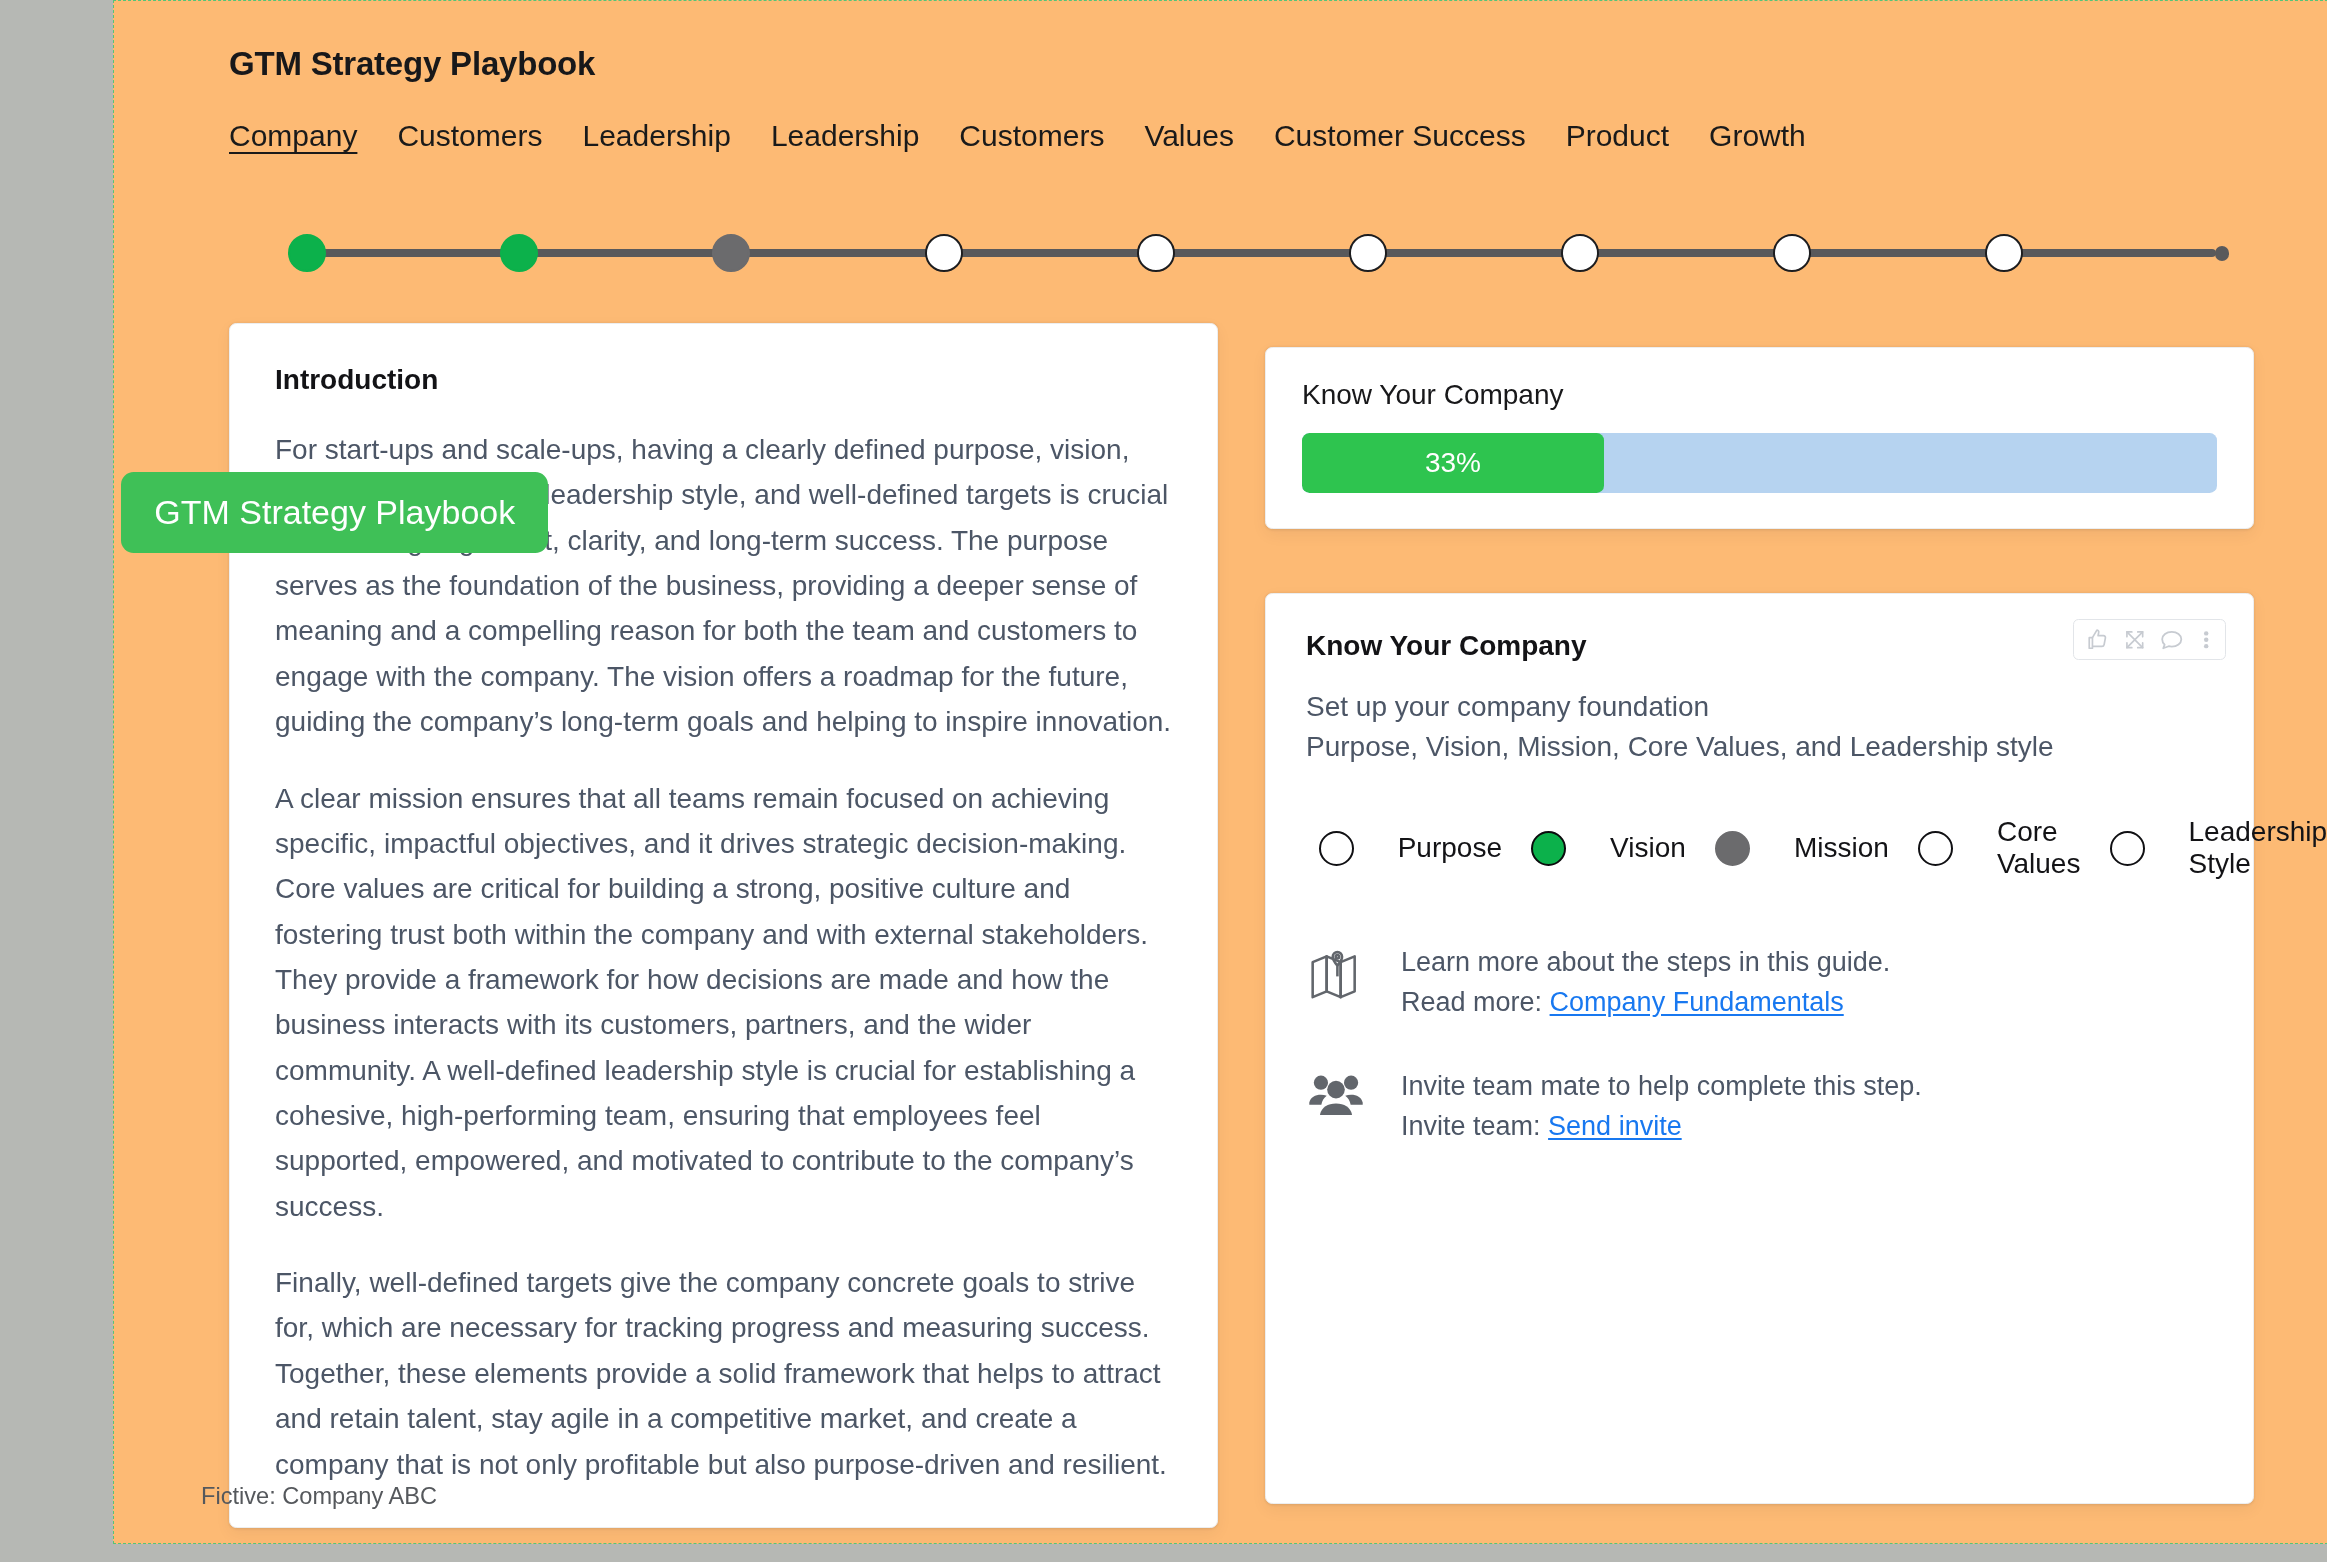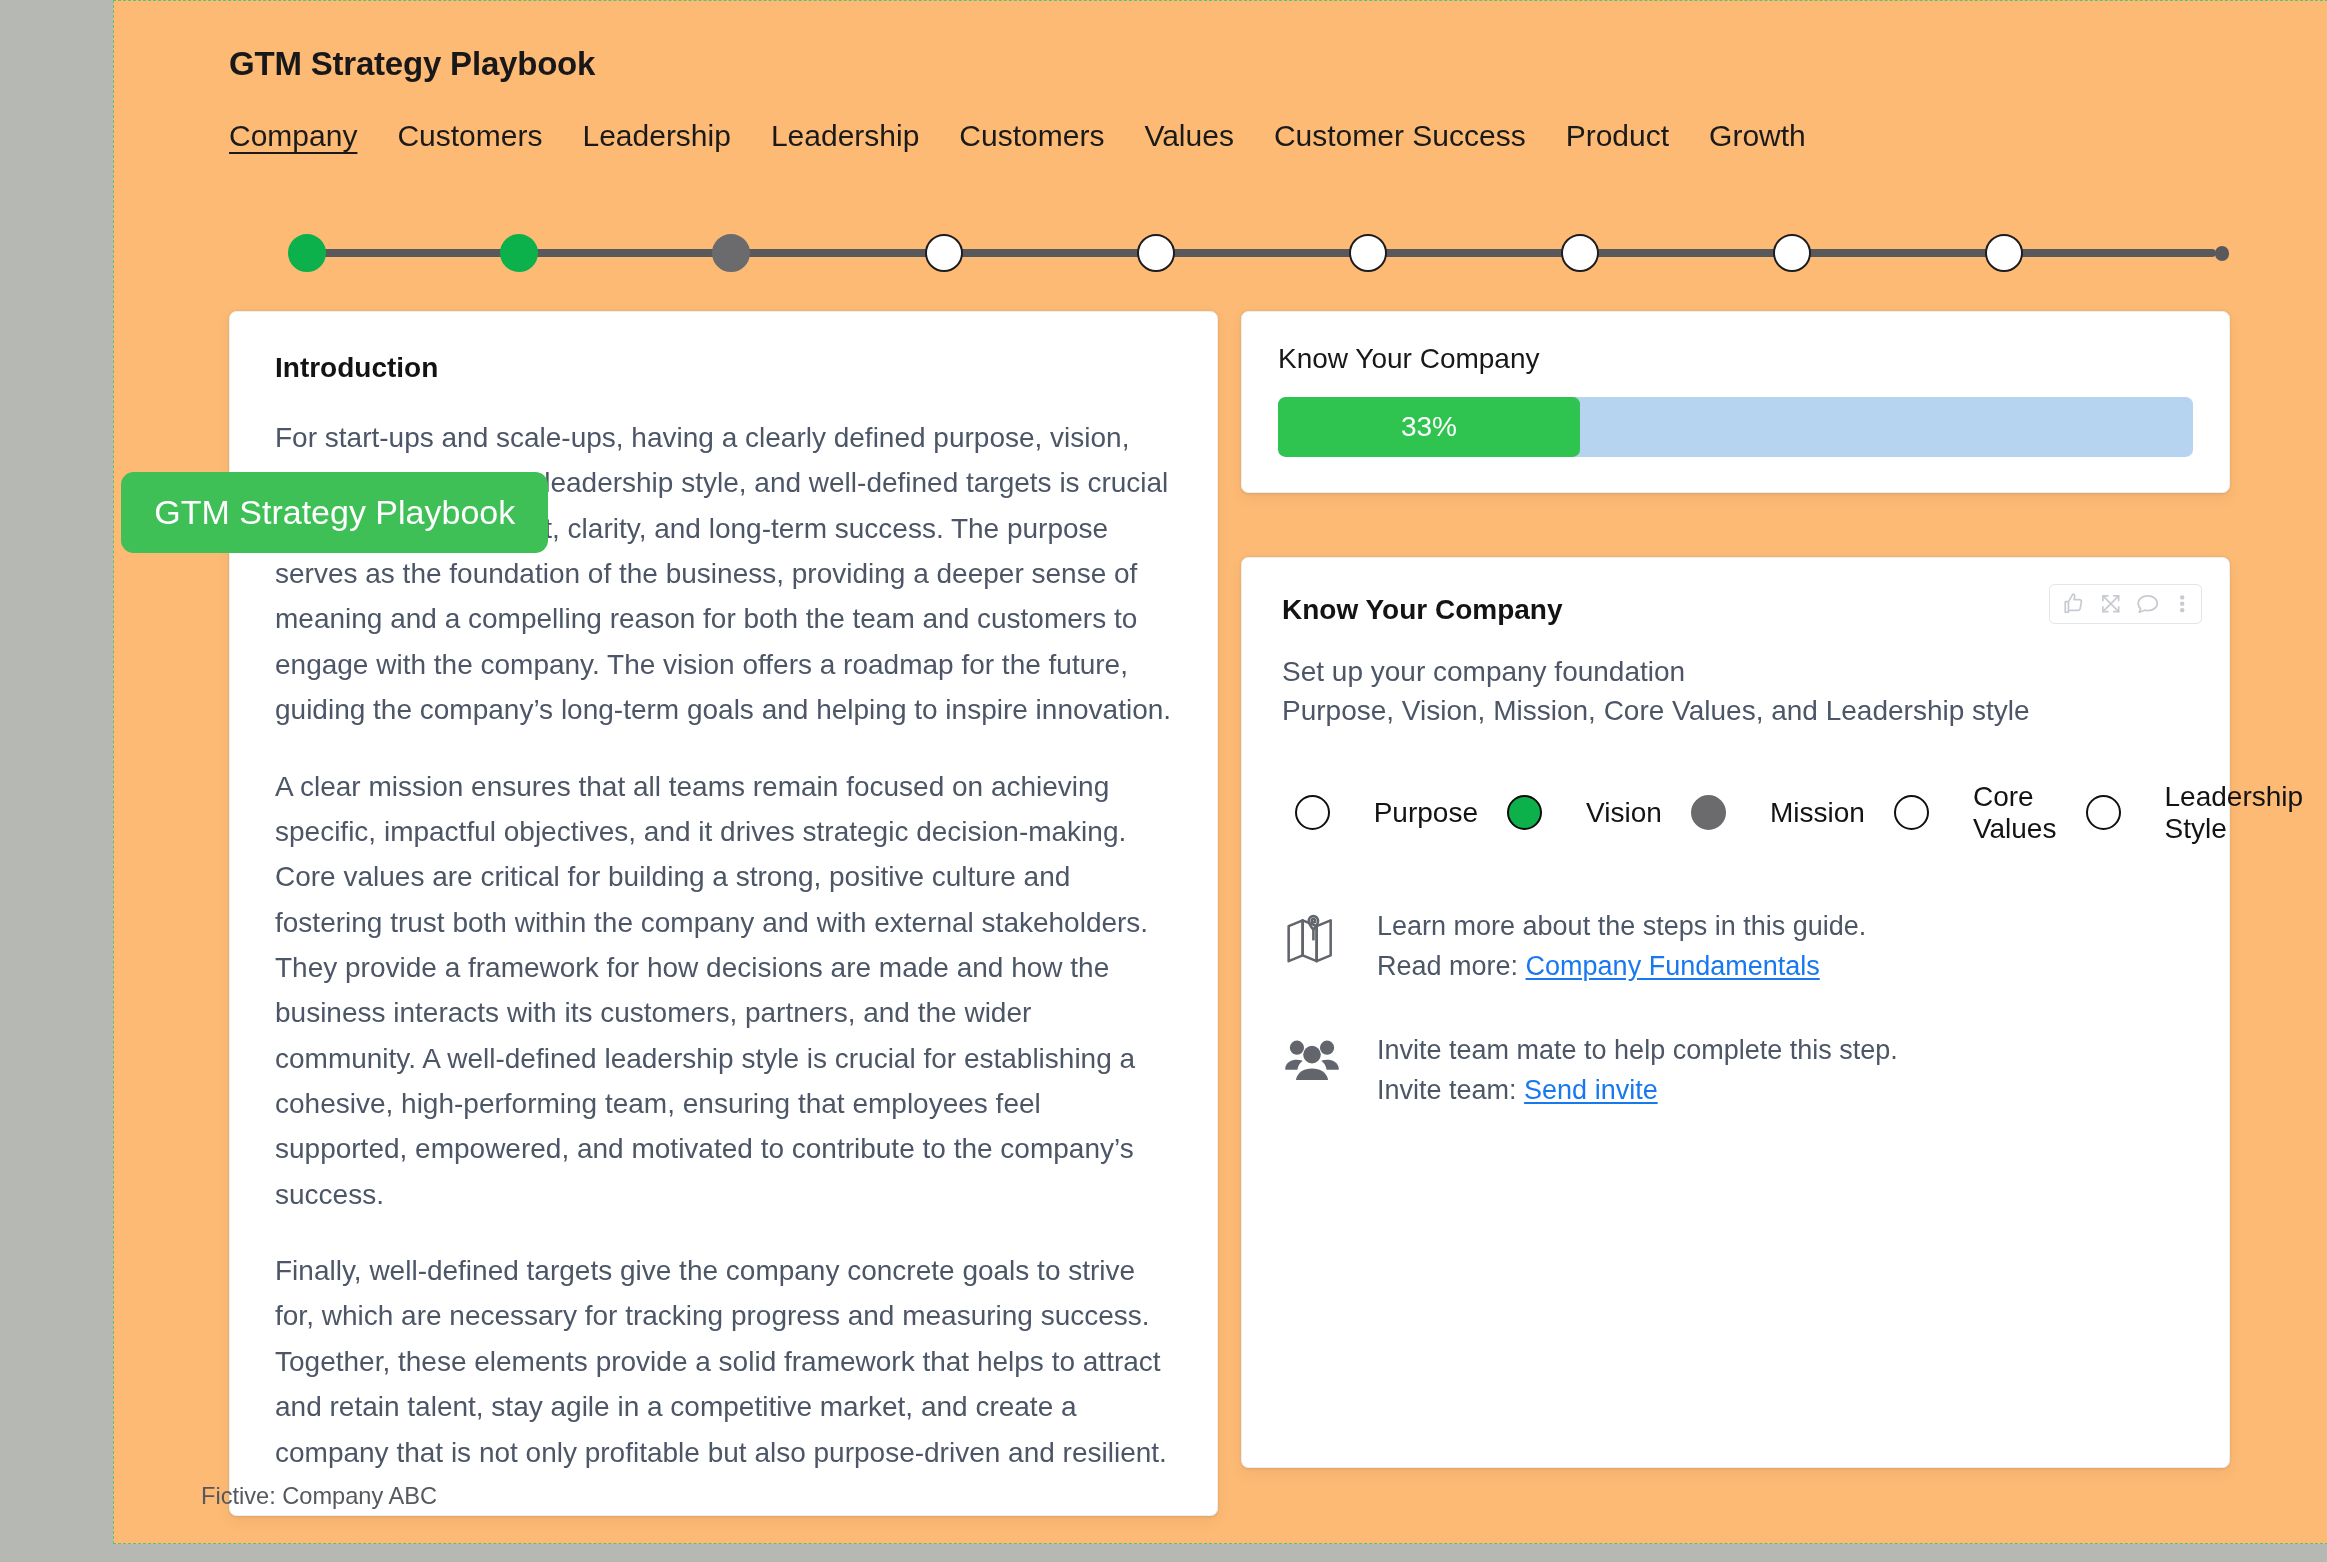--- a/index.html
+++ b/index.html
@@ -102,24 +102,25 @@
   }
   .node.current {
     background: #6b6b6d;
     border-color: #6b6b6d;
   }
 
   
   #main {
     position: absolute;
     left: 115px;
-    top: 310px;
+    top: 322px;
     right: 73px;
     display: flex;
-    gap: 23px;
+    gap: 47px;
+    align-items: center;
   }
 
   .card {
     background: #ffffff;
     border: 0.9px solid #eceef0;
     border-radius: 7.3px;
     box-shadow: 0 0.9px 2.7px rgba(20,20,30,0.10), 0 5.5px 16.4px rgba(20,20,30,0.05);
   }
 
   

